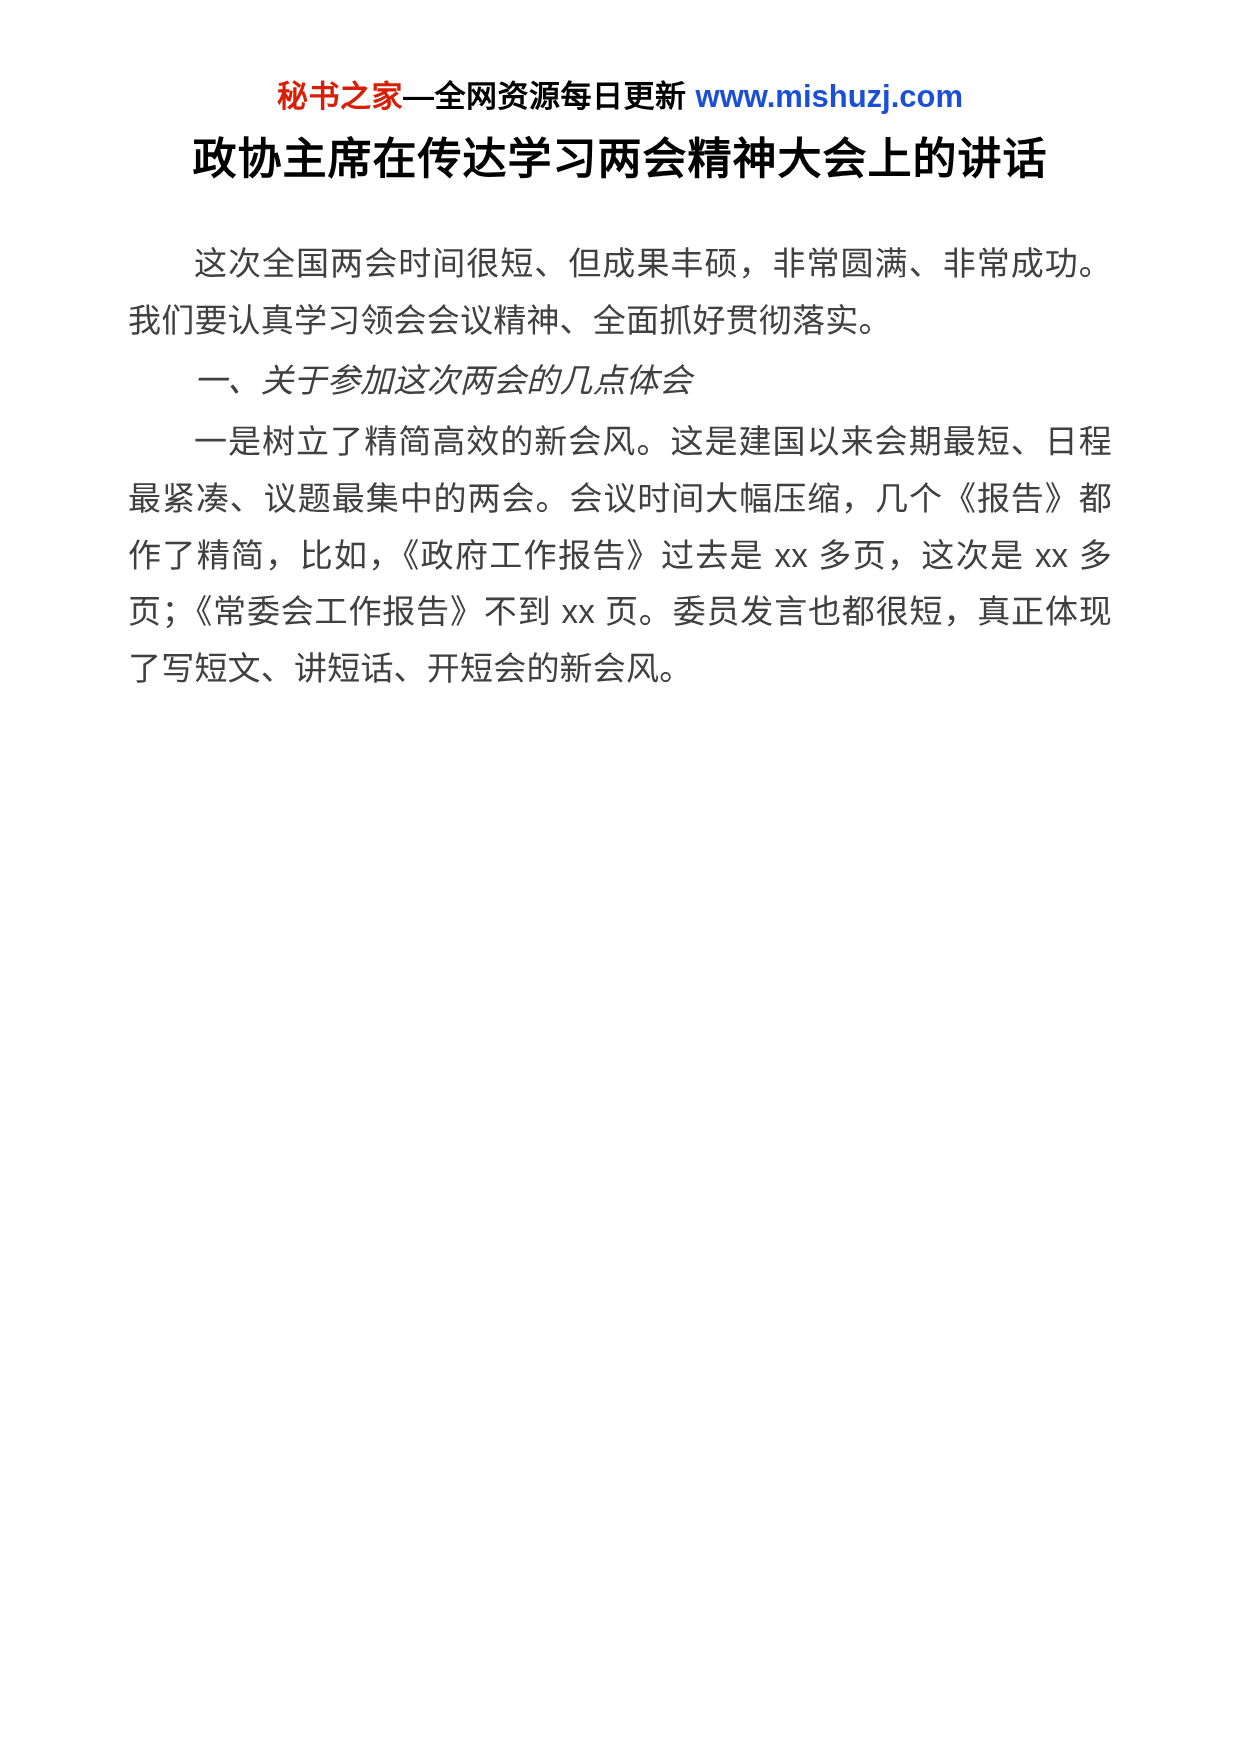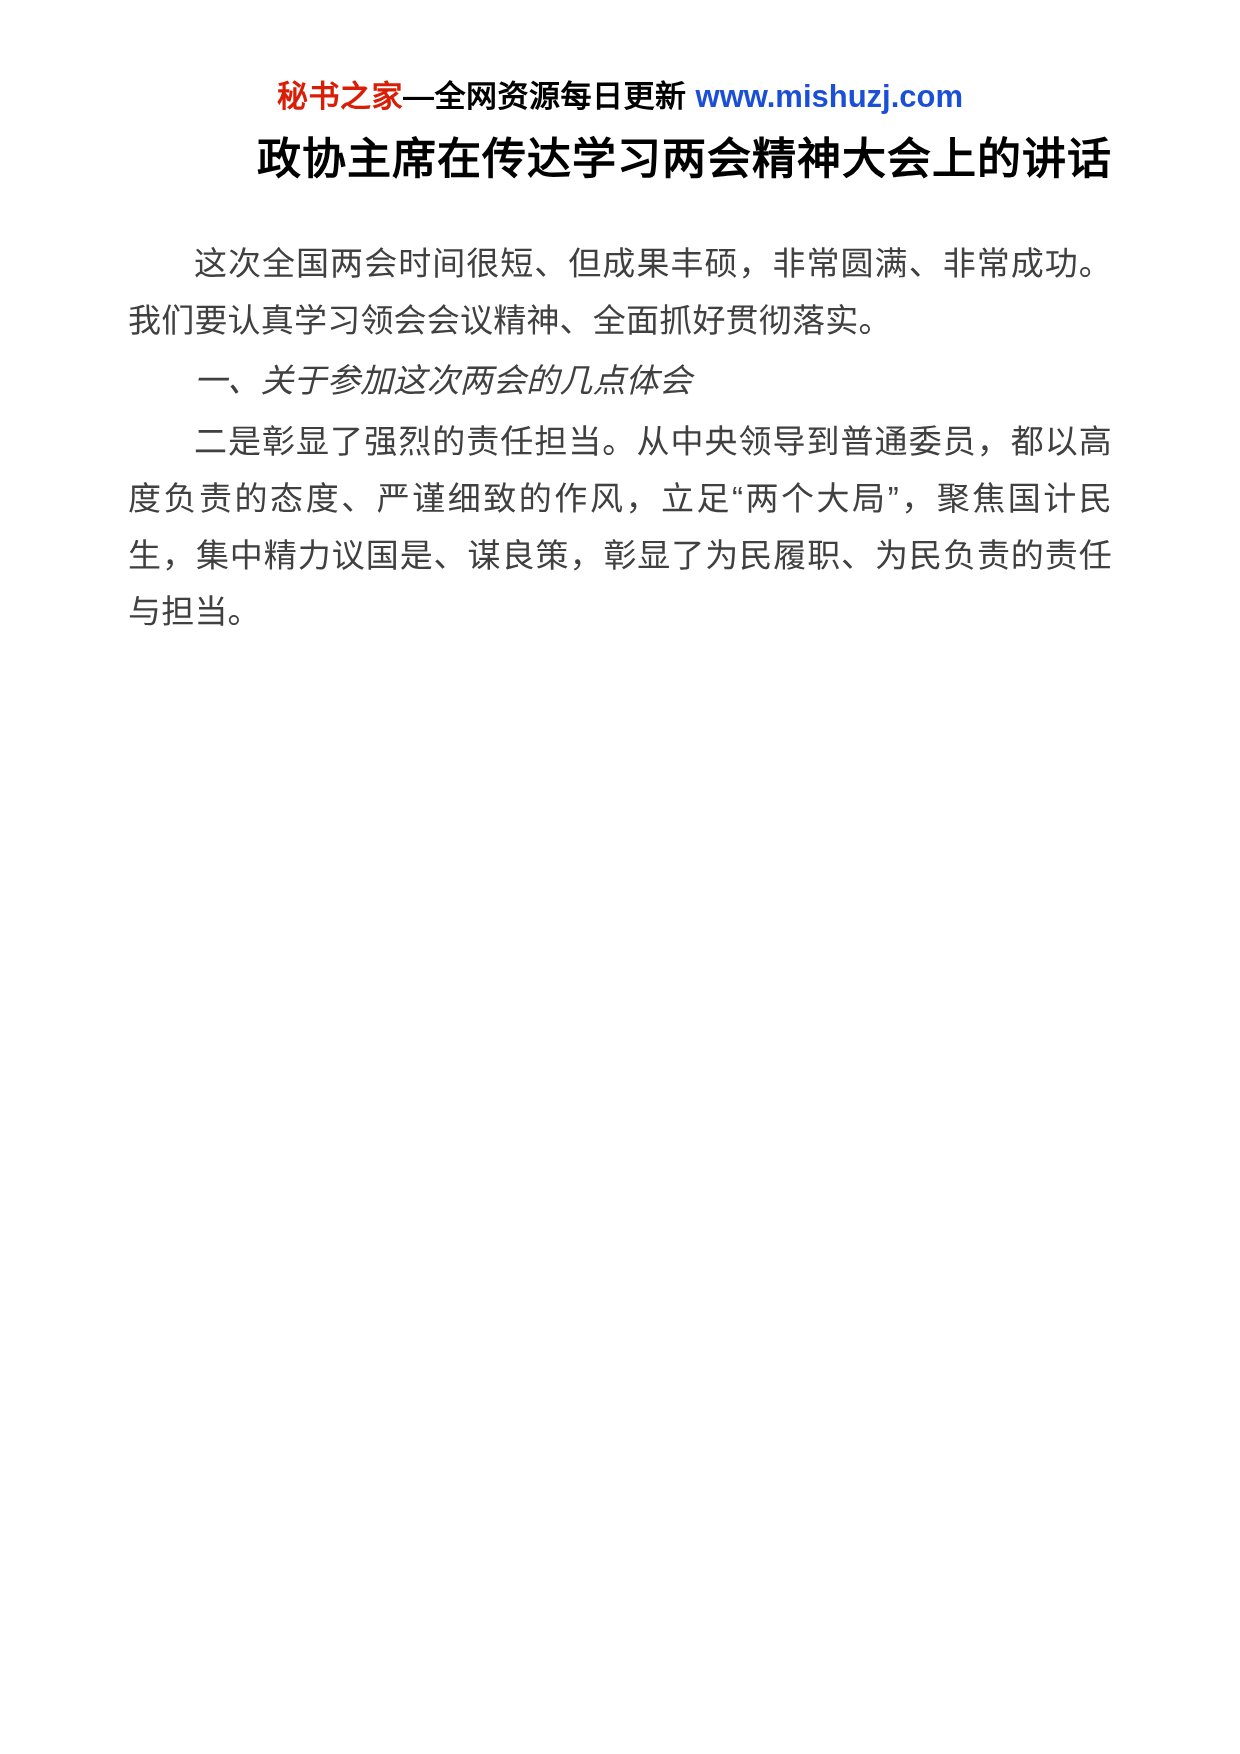--- a/index.html
+++ b/index.html
@@ -38,21 +38,21 @@
   .banner .tagline {
     color: #000000;
   }
   .banner .url {
     color: #1a4fd6;
     letter-spacing: 0px;
   }
   
   .doc-title {
     margin: 14px 0 0 0;
-    text-align: right;
+    text-align: center;
     font-size: 44px;
     font-weight: 700;
     line-height: 1.38;
     letter-spacing: 1px;
     color: #000000;
   }
   
   .body-text {
     margin-top: 46px;
   }
@@ -81,16 +81,16 @@
 
   <div class="banner">
     <span class="brand">秘书之家</span><span class="tagline">—全网资源每日更新</span> <span class="url">www.mishuzj.com</span>
   </div>
 
   <h1 class="doc-title">政协主席在传达学习两会精神大会上的讲话</h1>
 
   <div class="body-text">
     <p class="para">这次全国两会时间很短、但成果丰硕，非常圆满、非常成功。我们要认真学习领会会议精神、全面抓好贯彻落实。</p>
     <p class="para heading">一、关于参加这次两会的几点体会</p>
-    <p class="para">二是彰显了强烈的责任担当。从中央领导到普通委员，都以高度负责的态度、严谨细致的作风，立足“两个大局”，聚焦国计民生，集中精力议国是、谋良策，彰显了为民履职、为民负责的责任与担当。</p>
+    <p class="para">一是树立了精简高效的新会风。这是建国以来会期最短、日程最紧凑、议题最集中的两会。会议时间大幅压缩，几个《报告》都作了精简，比如，《政府工作报告》过去是 xx 多页，这次是 xx 多页；《常委会工作报告》不到 xx 页。委员发言也都很短，真正体现了写短文、讲短话、开短会的新会风。</p>
   </div>
 
 </div>
 
 </body></html>

